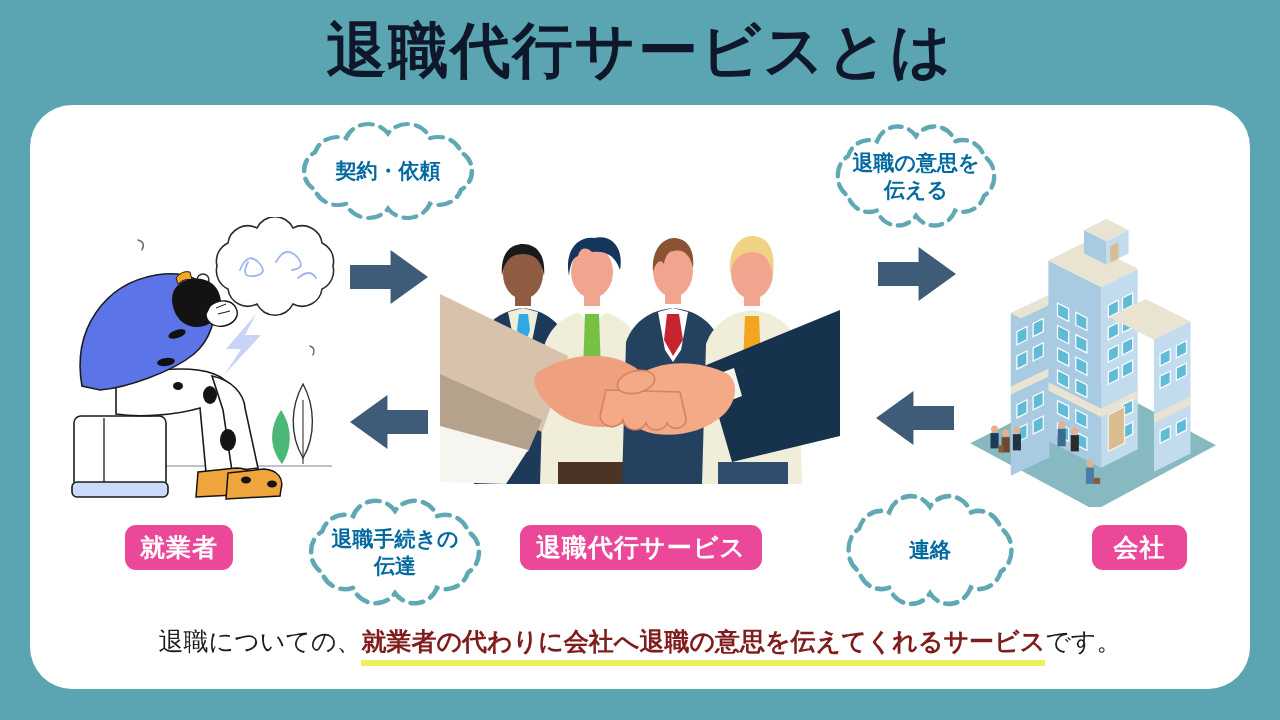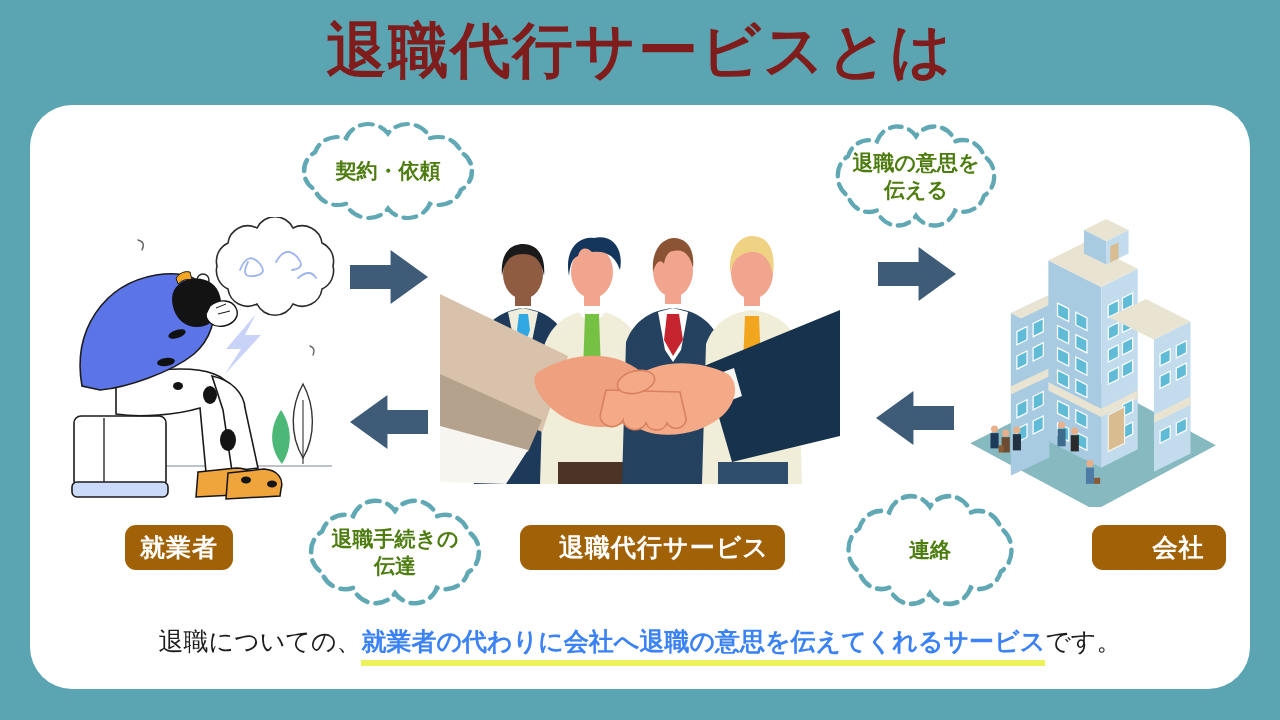--- a/index.html
+++ b/index.html
@@ -3,67 +3,67 @@
 <meta charset="utf-8">
 <style>
   html,body{margin:0;padding:0;}
   body{
     width:1280px;height:720px;position:relative;overflow:hidden;
     background:#5BA4B1;
     font-family:"Liberation Sans","DejaVu Sans",sans-serif;
   }
   .title{
     position:absolute;top:0;left:0;right:0;height:102px;line-height:102px;
-    text-align:center;color:#7f1d1d;font-size:60px;font-weight:800;letter-spacing:2px;
+    text-align:center;color:#0f172a;font-size:60px;font-weight:800;letter-spacing:2px;
   }
   .card{
     position:absolute;left:30px;top:105px;width:1220px;height:584px;
     background:#FFFFFF;border-radius:42px;
   }
   
   .bubble{position:absolute;}
   .bubble svg{position:absolute;inset:0;width:100%;height:100%;}
   .bubble .bubble-text{
     position:absolute;inset:0;display:flex;flex-direction:column;
     align-items:center;justify-content:center;
-    color:#4d7c0f;font-weight:700;font-size:21px;line-height:1.3;text-align:center;
+    color:#0369a1;font-weight:700;font-size:21px;line-height:1.3;text-align:center;
   }
   .bubble-contract{left:255px;top:12px;width:206px;height:108px;}
   .bubble-convey{left:790px;top:14px;width:192px;height:114px;}
   .bubble-procedure{left:262px;top:388px;width:206px;height:118px;}
   .bubble-contact{left:800px;top:383px;width:200px;height:124px;}
   
   .arrow{position:absolute;width:78px;height:54px;background:#3E5C78;}
   .arrow-right{clip-path:polygon(0 28%,52% 28%,52% 0,100% 50%,52% 100%,52% 72%,0 72%);}
   .arrow-left{clip-path:polygon(100% 28%,48% 28%,48% 0,0 50%,48% 100%,48% 72%,100% 72%);}
   .arrow-a1{left:320px;top:145px;}
   .arrow-a2{left:848px;top:142px;}
   .arrow-a3{left:320px;top:290px;}
   .arrow-a4{left:846px;top:286px;}
   
   .entity-label{
-    position:absolute;background:#a16207;color:#FFFFFF;font-weight:700;font-size:25px;
+    position:absolute;background:#ec4899;color:#FFFFFF;font-weight:700;font-size:25px;
     border-radius:11px;display:flex;align-items:center;justify-content:center;letter-spacing:1px;
   }
   .label-worker{left:95px;top:420px;width:108px;height:45px;}
-  .label-service{left:490px;top:420px;width:242px;height:45px;padding-left:23px;}
-  .label-company{left:1062px;top:420px;width:95px;height:45px;padding-left:39px;}
+  .label-service{left:490px;top:420px;width:242px;height:45px;}
+  .label-company{left:1062px;top:420px;width:95px;height:45px;}
   
   .illus{position:absolute;}
   .illus svg{display:block;width:100%;height:100%;}
   .illus-worker{left:30px;top:112px;width:280px;height:292px;}
   .illus-handshake{left:410px;top:118px;width:400px;height:262px;}
   .illus-building{left:928px;top:106px;width:264px;height:296px;}
   
   .footer-text{
     position:absolute;left:0;right:0;top:520px;text-align:center;
     font-size:25px;color:#1D1D1D;font-weight:500;
   }
   .footer-text .hl{
-    color:#3b82f6;font-weight:700;
+    color:#7f1d1d;font-weight:700;
     border-bottom:6px solid #EDF15B;padding-bottom:5px;
   }
 </style>
 </head>
 <body>
 
 <div class="title">退職代行サービスとは</div>
 
 <div class="card">
 

